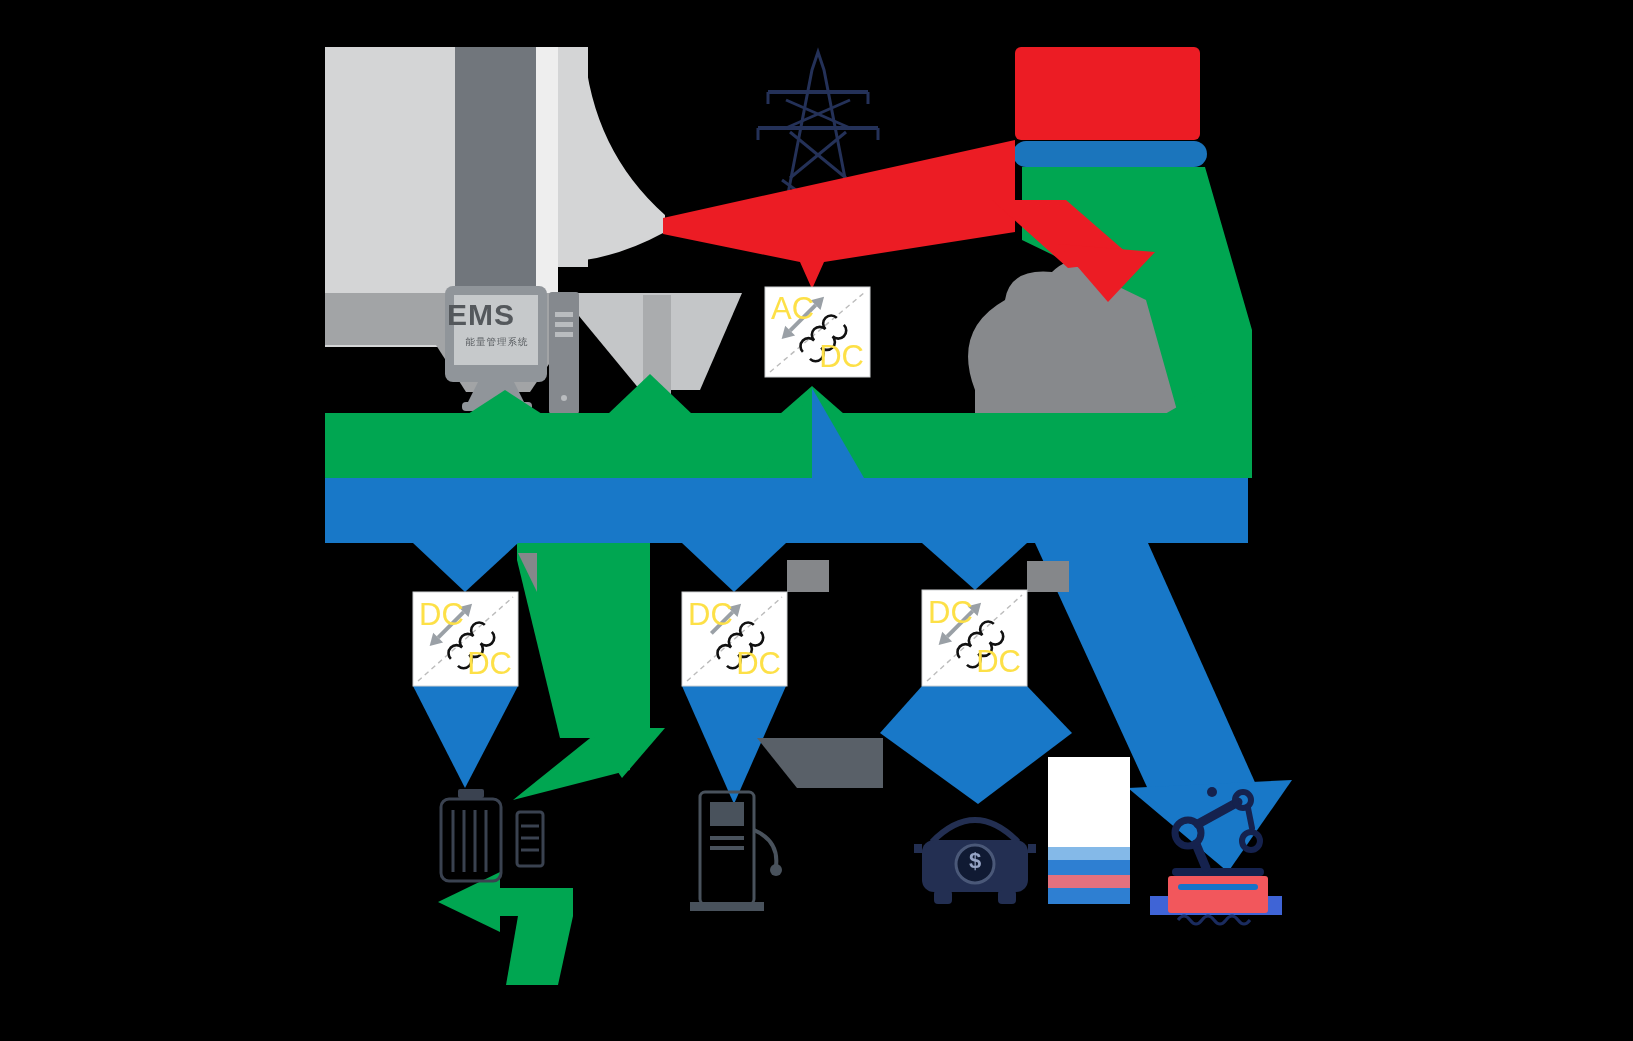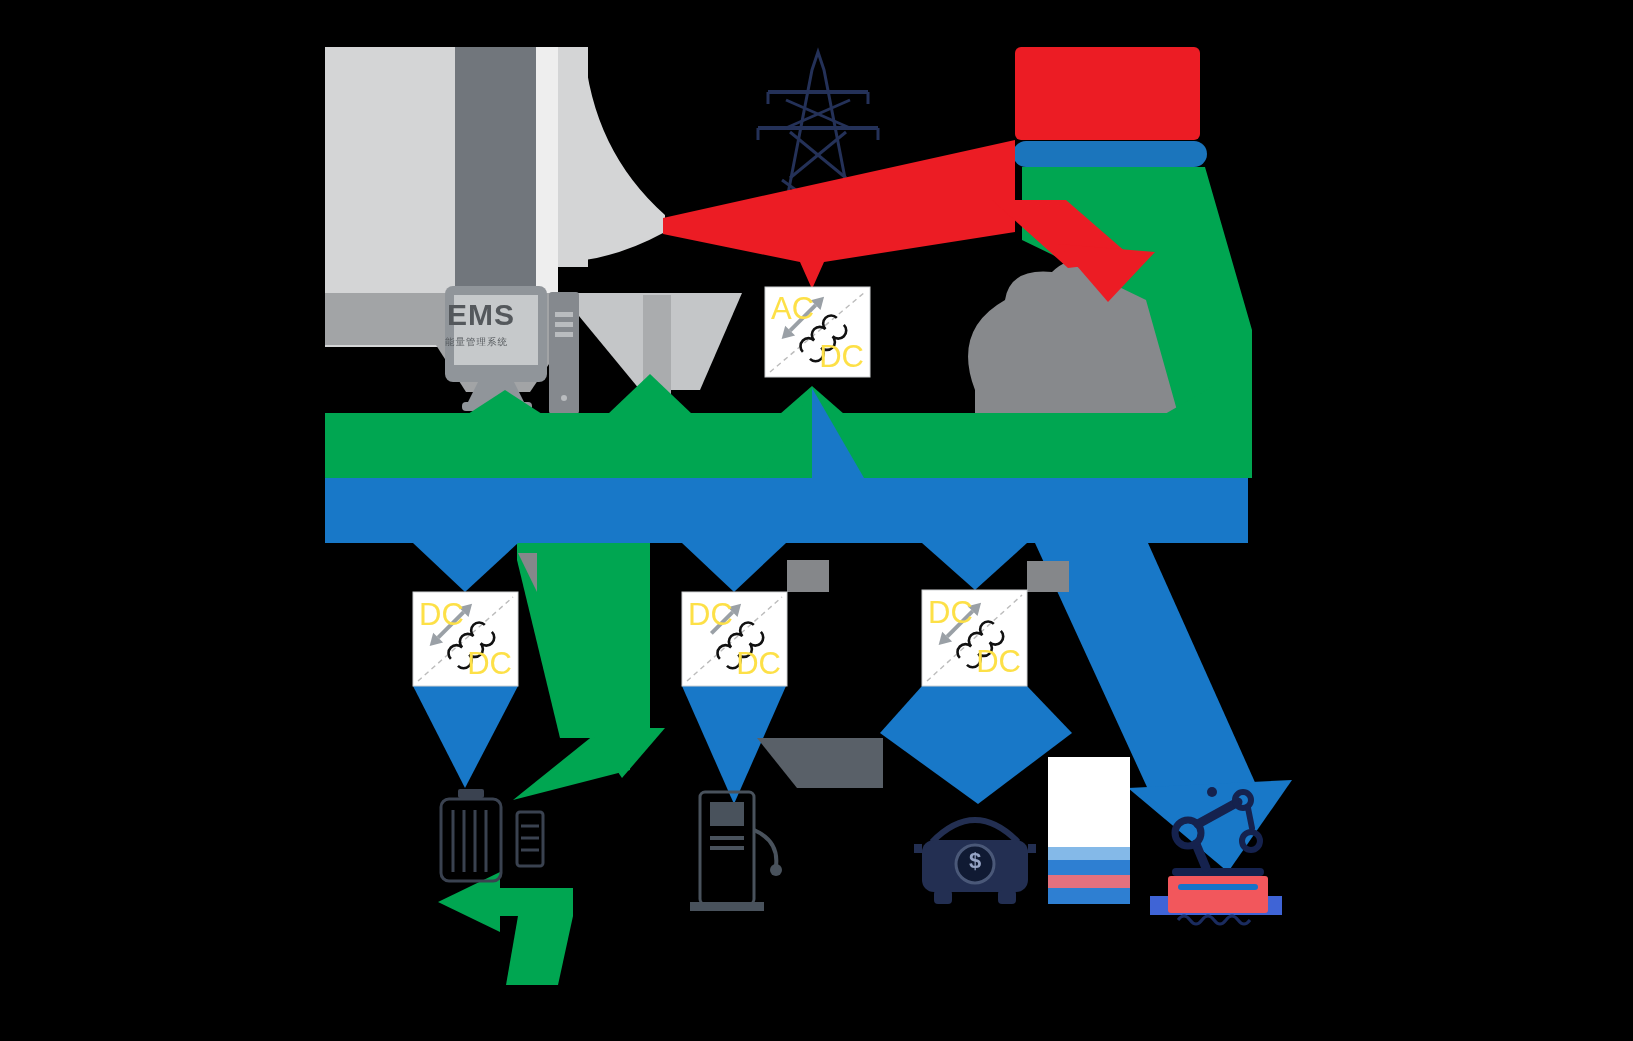--- a/index.html
+++ b/index.html
@@ -2,21 +2,21 @@
 <html><head>
 <meta charset="utf-8">
 <style>
   html,body{margin:0;padding:0;background:#000;}
   .canvas{position:relative;width:1633px;height:1041px;background:#000;overflow:hidden;
           font-family:"Liberation Sans",sans-serif;}
   svg.scene{position:absolute;left:0;top:0;}
   .ovl{position:absolute;pointer-events:none;}
   .ems-label{left:447px;top:298px;width:100px;text-align:left;font-size:30px;font-weight:bold;
              color:#54585c;letter-spacing:1px;}
-  .ems-sub{left:445px;top:336px;width:104px;text-align:left;font-size:9.5px;color:#54585c;letter-spacing:1px;}
+  .ems-sub{left:445px;top:336px;width:104px;text-align:center;font-size:9.5px;color:#54585c;letter-spacing:1px;}
   .conv-in,.conv-out{position:absolute;font-size:31px;color:#fde047;}
   .conv-out{text-align:right;width:48px;}
   .dollar{left:961px;top:848px;width:28px;text-align:center;font-size:22px;font-weight:bold;color:#96a4c6;}
 </style>
 </head>
 <body>
 
 <div class="canvas">
 
 <svg class="scene" width="1633" height="1041" viewBox="0 0 1633 1041">

